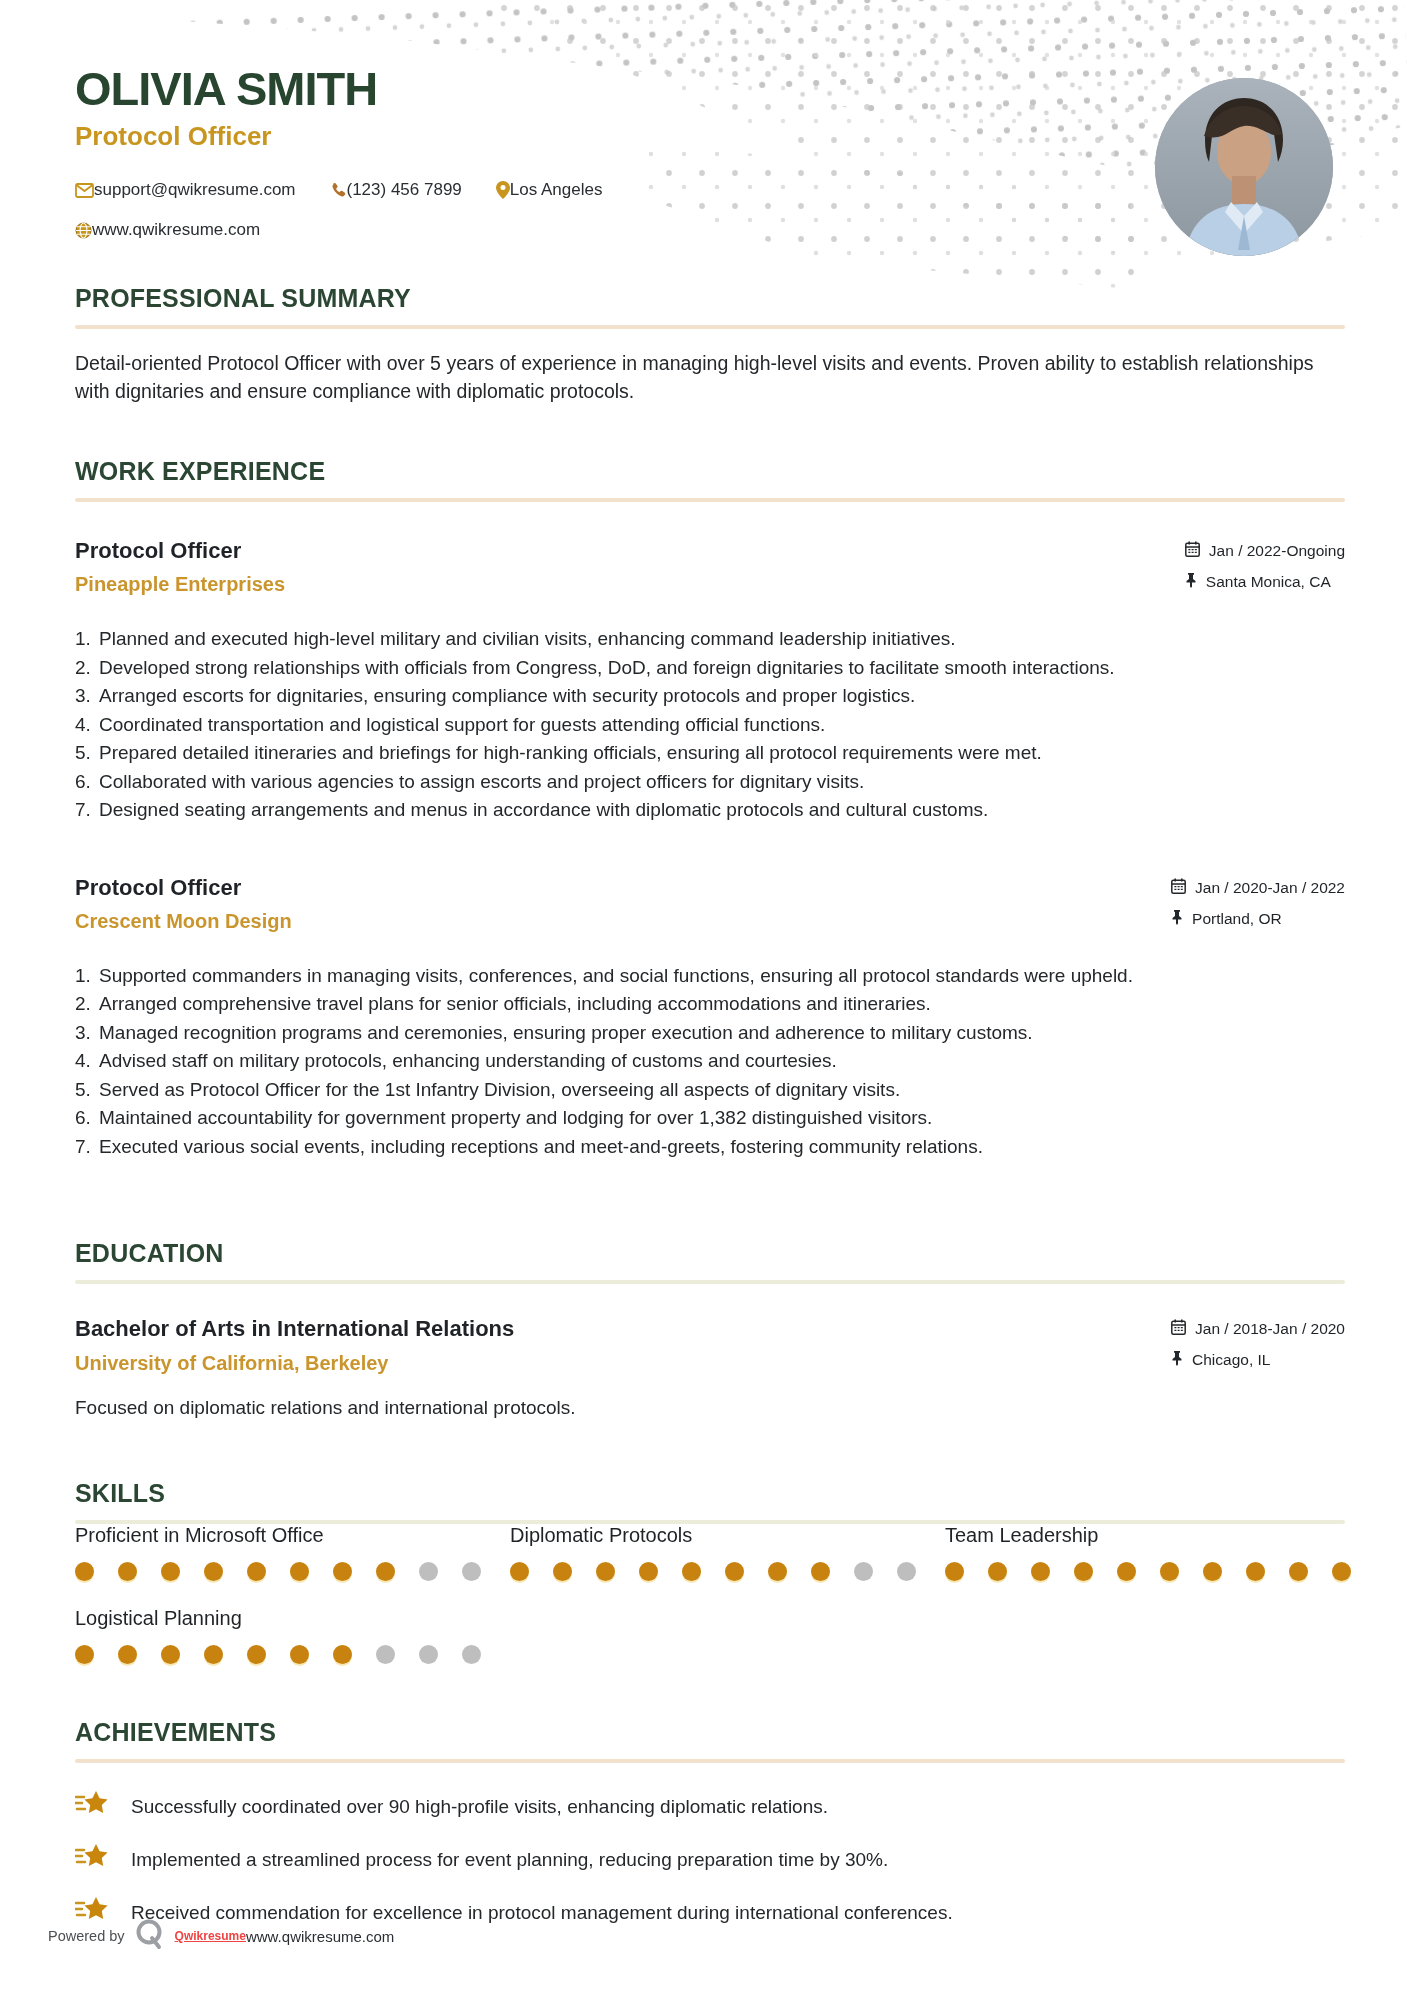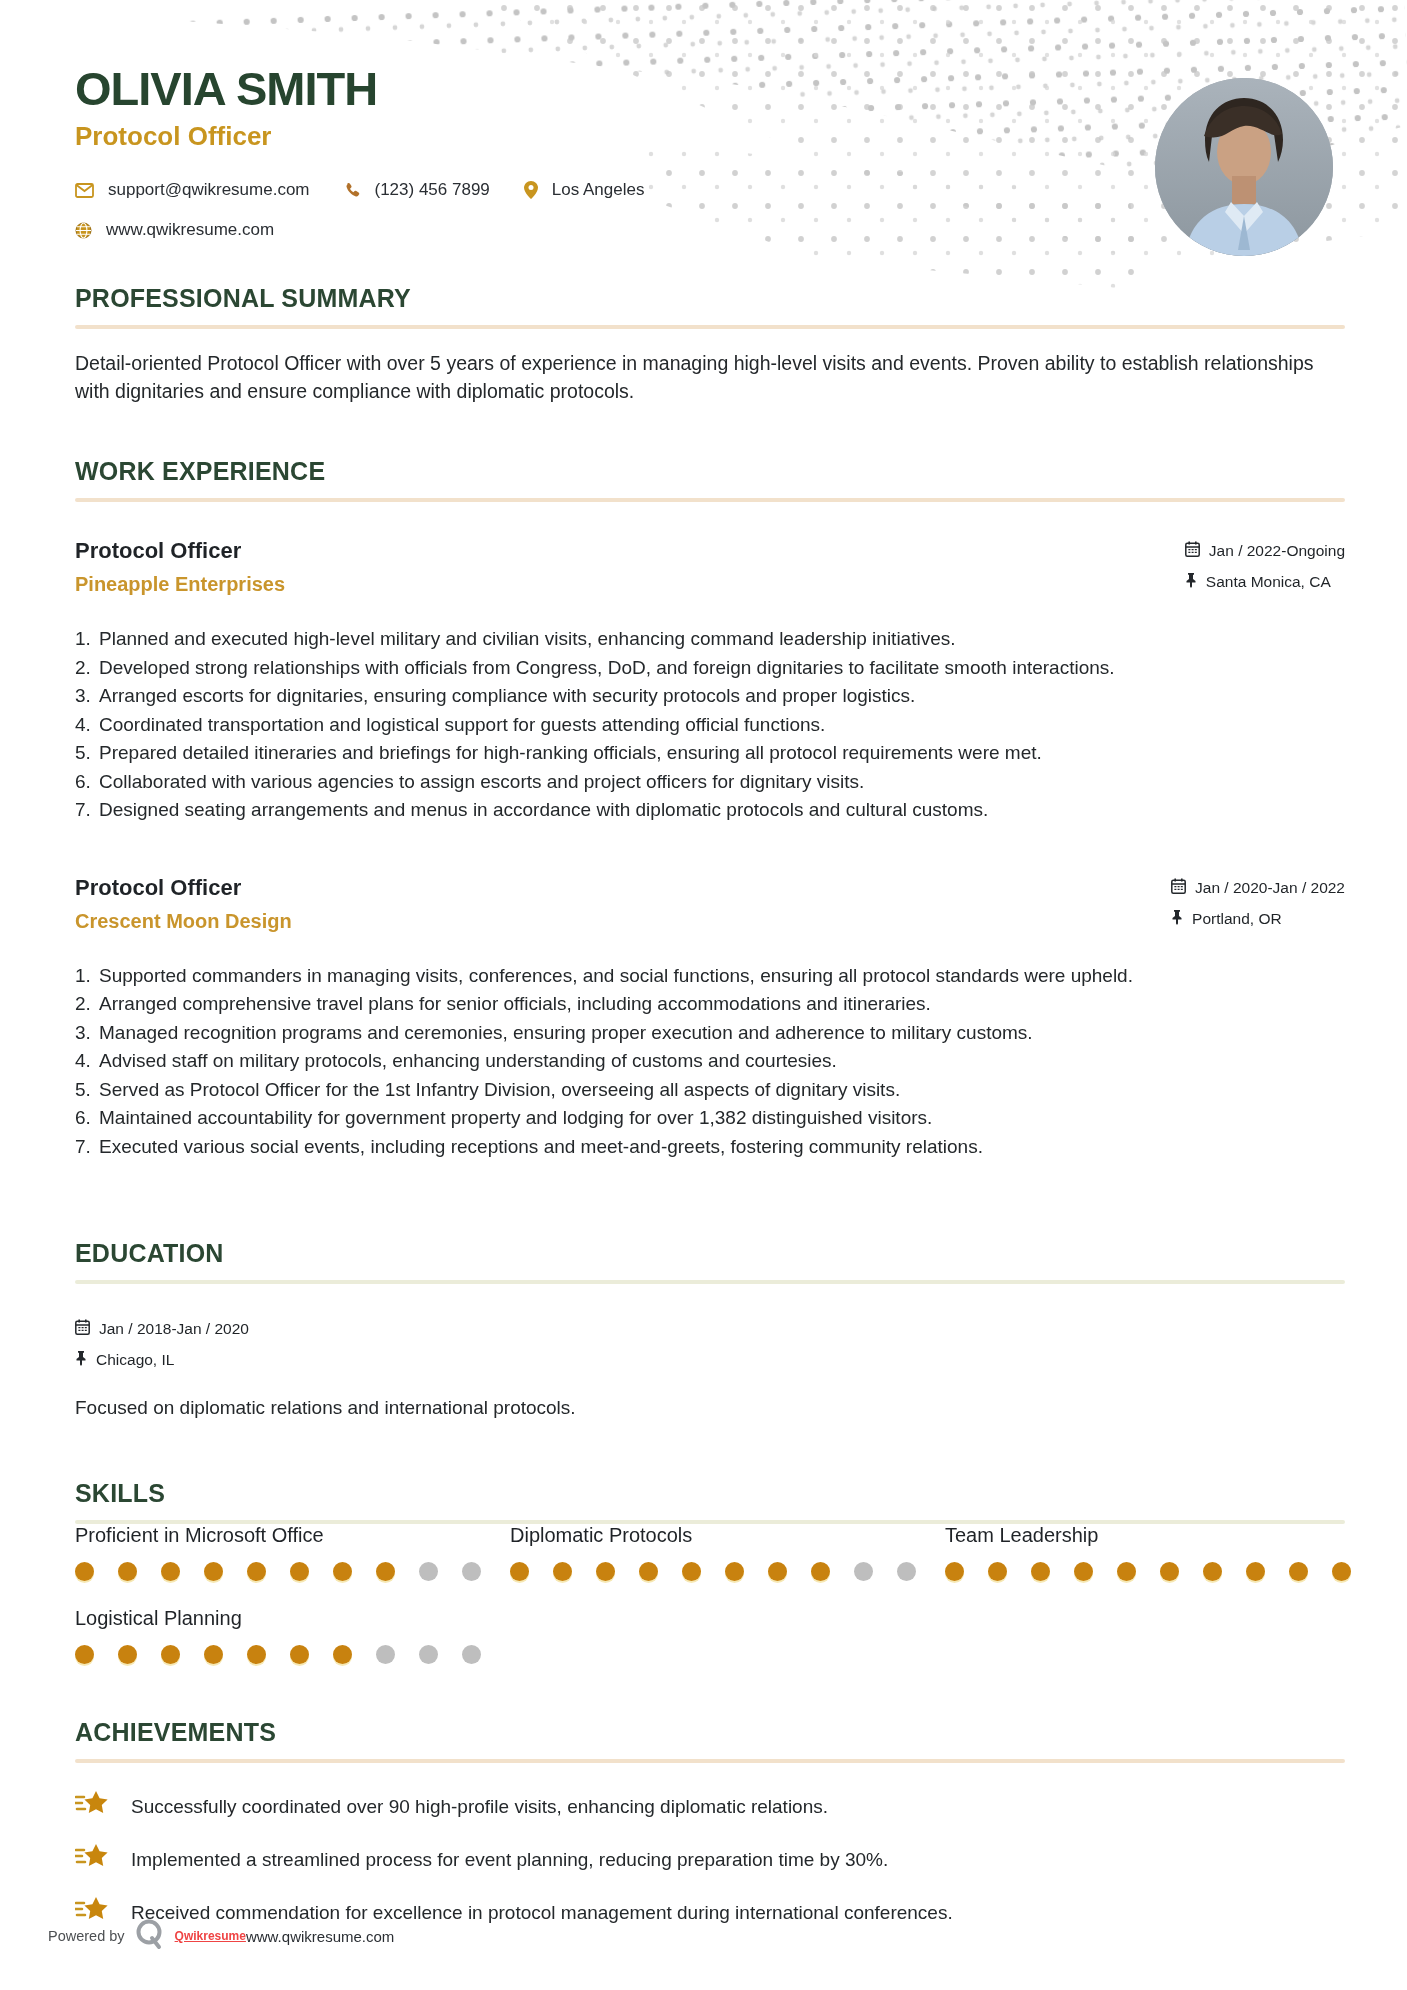--- a/index.html
+++ b/index.html
@@ -10,21 +10,21 @@
     background:#ffffff; overflow:hidden; color:#24282B;
   }
   .deco-dots { position:absolute; top:0; left:0; width:1407px; height:330px; pointer-events:none; }
 
   
   .header { position:relative; padding:64px 78px 0 75px; }
   .name { font-size:47px; font-weight:800; letter-spacing:-1px; color:#27452F; line-height:1.05; }
   .job-title { font-size:26px; font-weight:700; color:#C8951F; margin-top:8px; }
   .contact-rows { margin-top:28px; }
   .contact-row { display:flex; align-items:center; gap:34px; margin-bottom:20px; }
-  .contact-item { display:flex; align-items:center; gap:14px; font-size:17px; color:#2A2E33; }
+  .contact-item { display:flex; align-items:center; font-size:17px; color:#2A2E33; }
   .contact-item svg { display:block; }
   .avatar-wrap {
     position:absolute; top:78px; left:1155px; width:178px; height:178px;
     border-radius:50%; overflow:hidden; background:#9aa3ab;
   }
 
   
   .content { padding:0 62px 0 75px; }
   .section-heading { font-size:25px; font-weight:800; letter-spacing:0.2px; color:#2B4733; }
   .divider { height:4px; border-radius:2px; margin-top:12px; }
@@ -271,20 +271,24 @@
           </div>
         </div>
     </div>
 
     <div class="edu-section">
       <div class="section-heading">EDUCATION</div>
       <div class="divider olive"></div>
 
       <div class="edu-block">
         <div class="job-head">
+          <div>
+            <div class="edu-degree">Bachelor of Arts in International Relations</div>
+            <div class="edu-school">University of California, Berkeley</div>
+          </div>
           <div class="job-meta">
             <div class="meta-line">
               <span>
                 <svg width="15" height="16" viewBox="0 0 15 16">
                     <rect x="0.8" y="2.2" width="13.4" height="13" rx="1.5" fill="none" stroke="#23272b" stroke-width="1.5"></rect>
                     <path d="M0.8 6h13.4" stroke="#23272b" stroke-width="1.5"></path>
                     <path d="M4.2 0.5v3M10.8 0.5v3" stroke="#23272b" stroke-width="1.6"></path>
                     <path d="M3.4 8.6h2M6.6 8.6h2M9.8 8.6h2M3.4 11.4h2M6.6 11.4h2M9.8 11.4h2" stroke="#23272b" stroke-width="1.4"></path>
                   </svg>
               </span>

